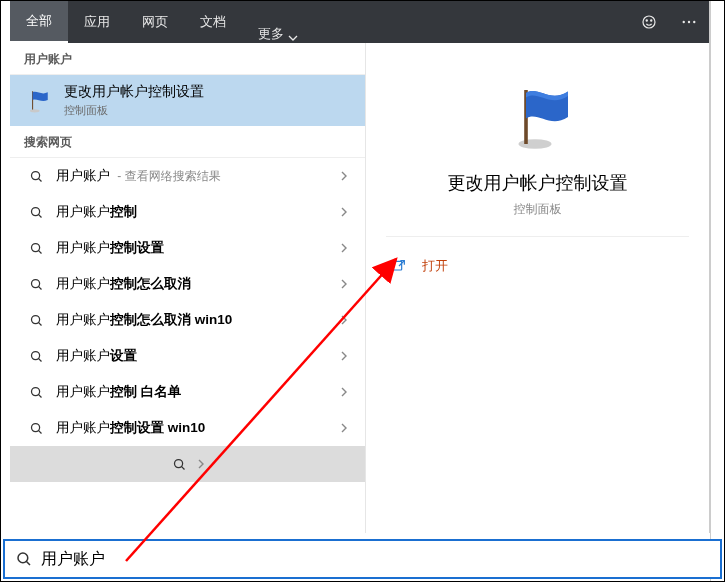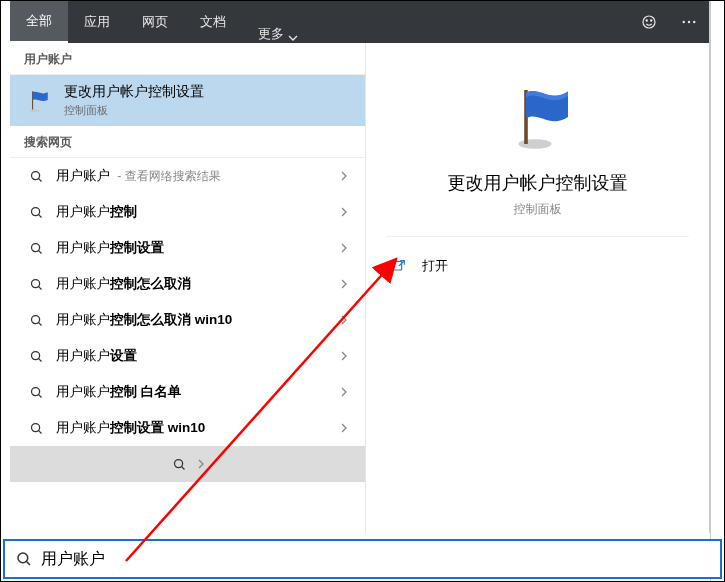--- a/index.html
+++ b/index.html
@@ -148,21 +148,21 @@
     margin-top: 6px;
     border-bottom: 1px solid #eee;
     padding-bottom: 18px;
   }
   .action-row {
     display: flex;
     align-items: center;
     gap: 14px;
     padding: 20px 4px;
     font-size: 13px;
-    color: #000000;
+    color: #c2410c;
     cursor: pointer;
   }
   .action-row .aicon {
     width: 18px; height: 18px;
     display: flex; align-items: center; justify-content: center;
     color: #2b7cd3;
   }
   
   .searchbar {
     position: absolute;

